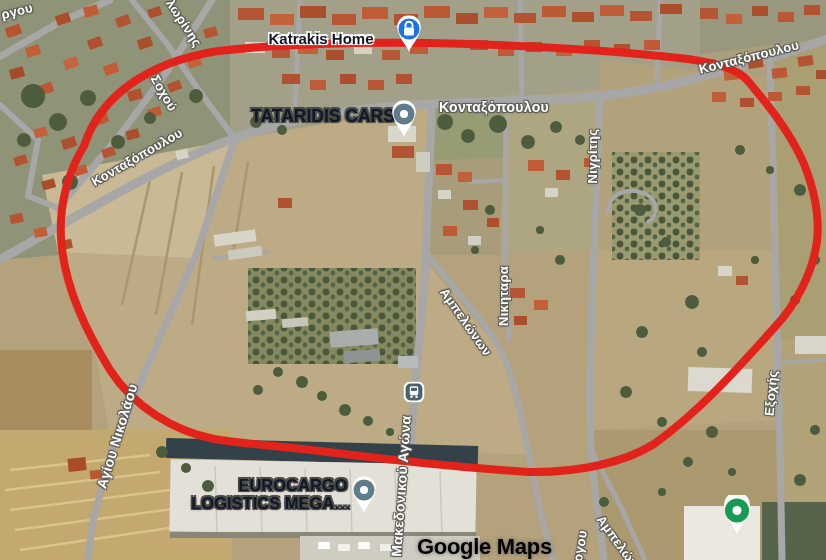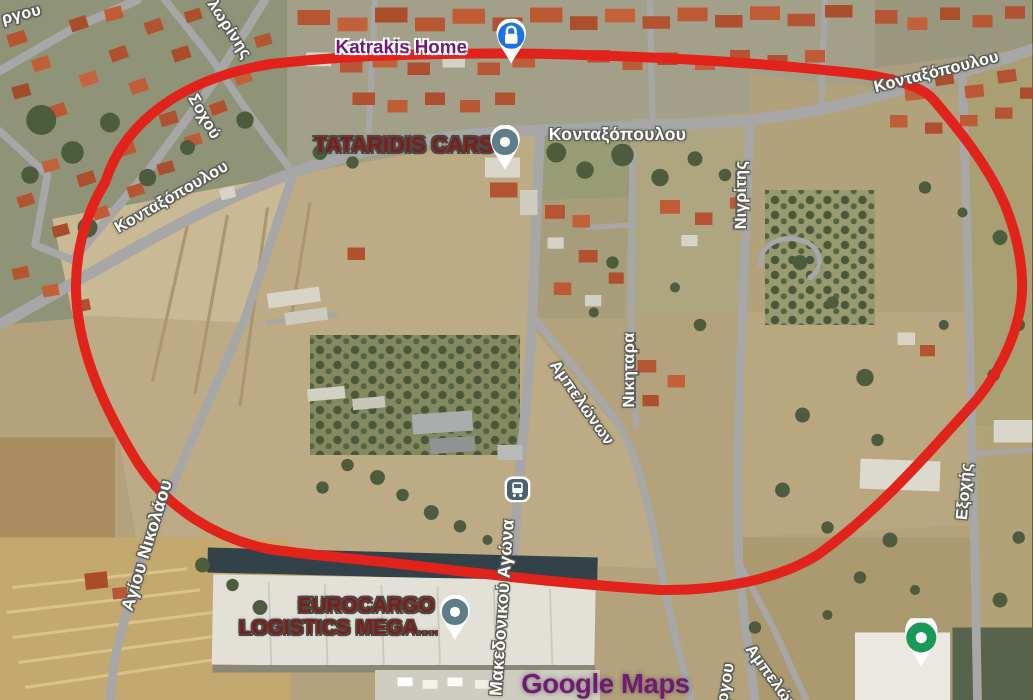--- a/index.html
+++ b/index.html
@@ -4,28 +4,28 @@
 <style>
   html,body{margin:0;padding:0;background:#000;}
   #stage{position:relative;width:826px;height:560px;overflow:hidden;
          font-family:"Liberation Sans",sans-serif;background:#b3a27c;}
   #map-svg{position:absolute;left:0;top:0;}
   .street{position:absolute;white-space:nowrap;color:#fff;
     font-weight:700;font-size:13px;letter-spacing:.3px;
     transform:translate(-50%,-50%) rotate(var(--r,0deg));
     text-shadow:-1px -1px 0 #5c5c55,1px -1px 0 #5c5c55,-1px 1px 0 #5c5c55,1px 1px 0 #5c5c55,0 0 3px #4c4c46;
     pointer-events:none;}
-  .poi-title{position:absolute;white-space:nowrap;color:#7f1d1d;font-weight:700;
+  .poi-title{position:absolute;white-space:nowrap;color:#0f172a;font-weight:700;
     transform:translate(-50%,-50%);
     text-shadow:-1.5px -1.5px 0 #4a4a44,1.5px -1.5px 0 #4a4a44,-1.5px 1.5px 0 #4a4a44,1.5px 1.5px 0 #4a4a44,0 0 3px #3c3c38;}
-  .poi-dark{position:absolute;white-space:nowrap;color:#701a75;font-weight:700;font-size:15px;
+  .poi-dark{position:absolute;white-space:nowrap;color:#0f172a;font-weight:700;font-size:15px;
     transform:translate(-50%,-50%);
     text-shadow:-1.5px -1.5px 0 #fff,1.5px -1.5px 0 #fff,-1.5px 1.5px 0 #fff,1.5px 1.5px 0 #fff,0 0 3px #fff;}
   .icon{position:absolute;transform:translate(-50%,-50%);}
-  .watermark{position:absolute;left:417px;top:534px;color:#701a75;font-size:22px;font-weight:600;
+  .watermark{position:absolute;left:417px;top:534px;color:#000000;font-size:22px;font-weight:600;
     letter-spacing:-.3px;text-shadow:0 0 4px rgba(60,60,60,.65);}
 </style>
 </head>
 <body>
 
 <div id="stage">
 
 <svg id="map-svg" width="826" height="560" viewBox="0 0 826 560">
   <defs>
     <pattern id="orch" width="14" height="12" patternUnits="userSpaceOnUse">

